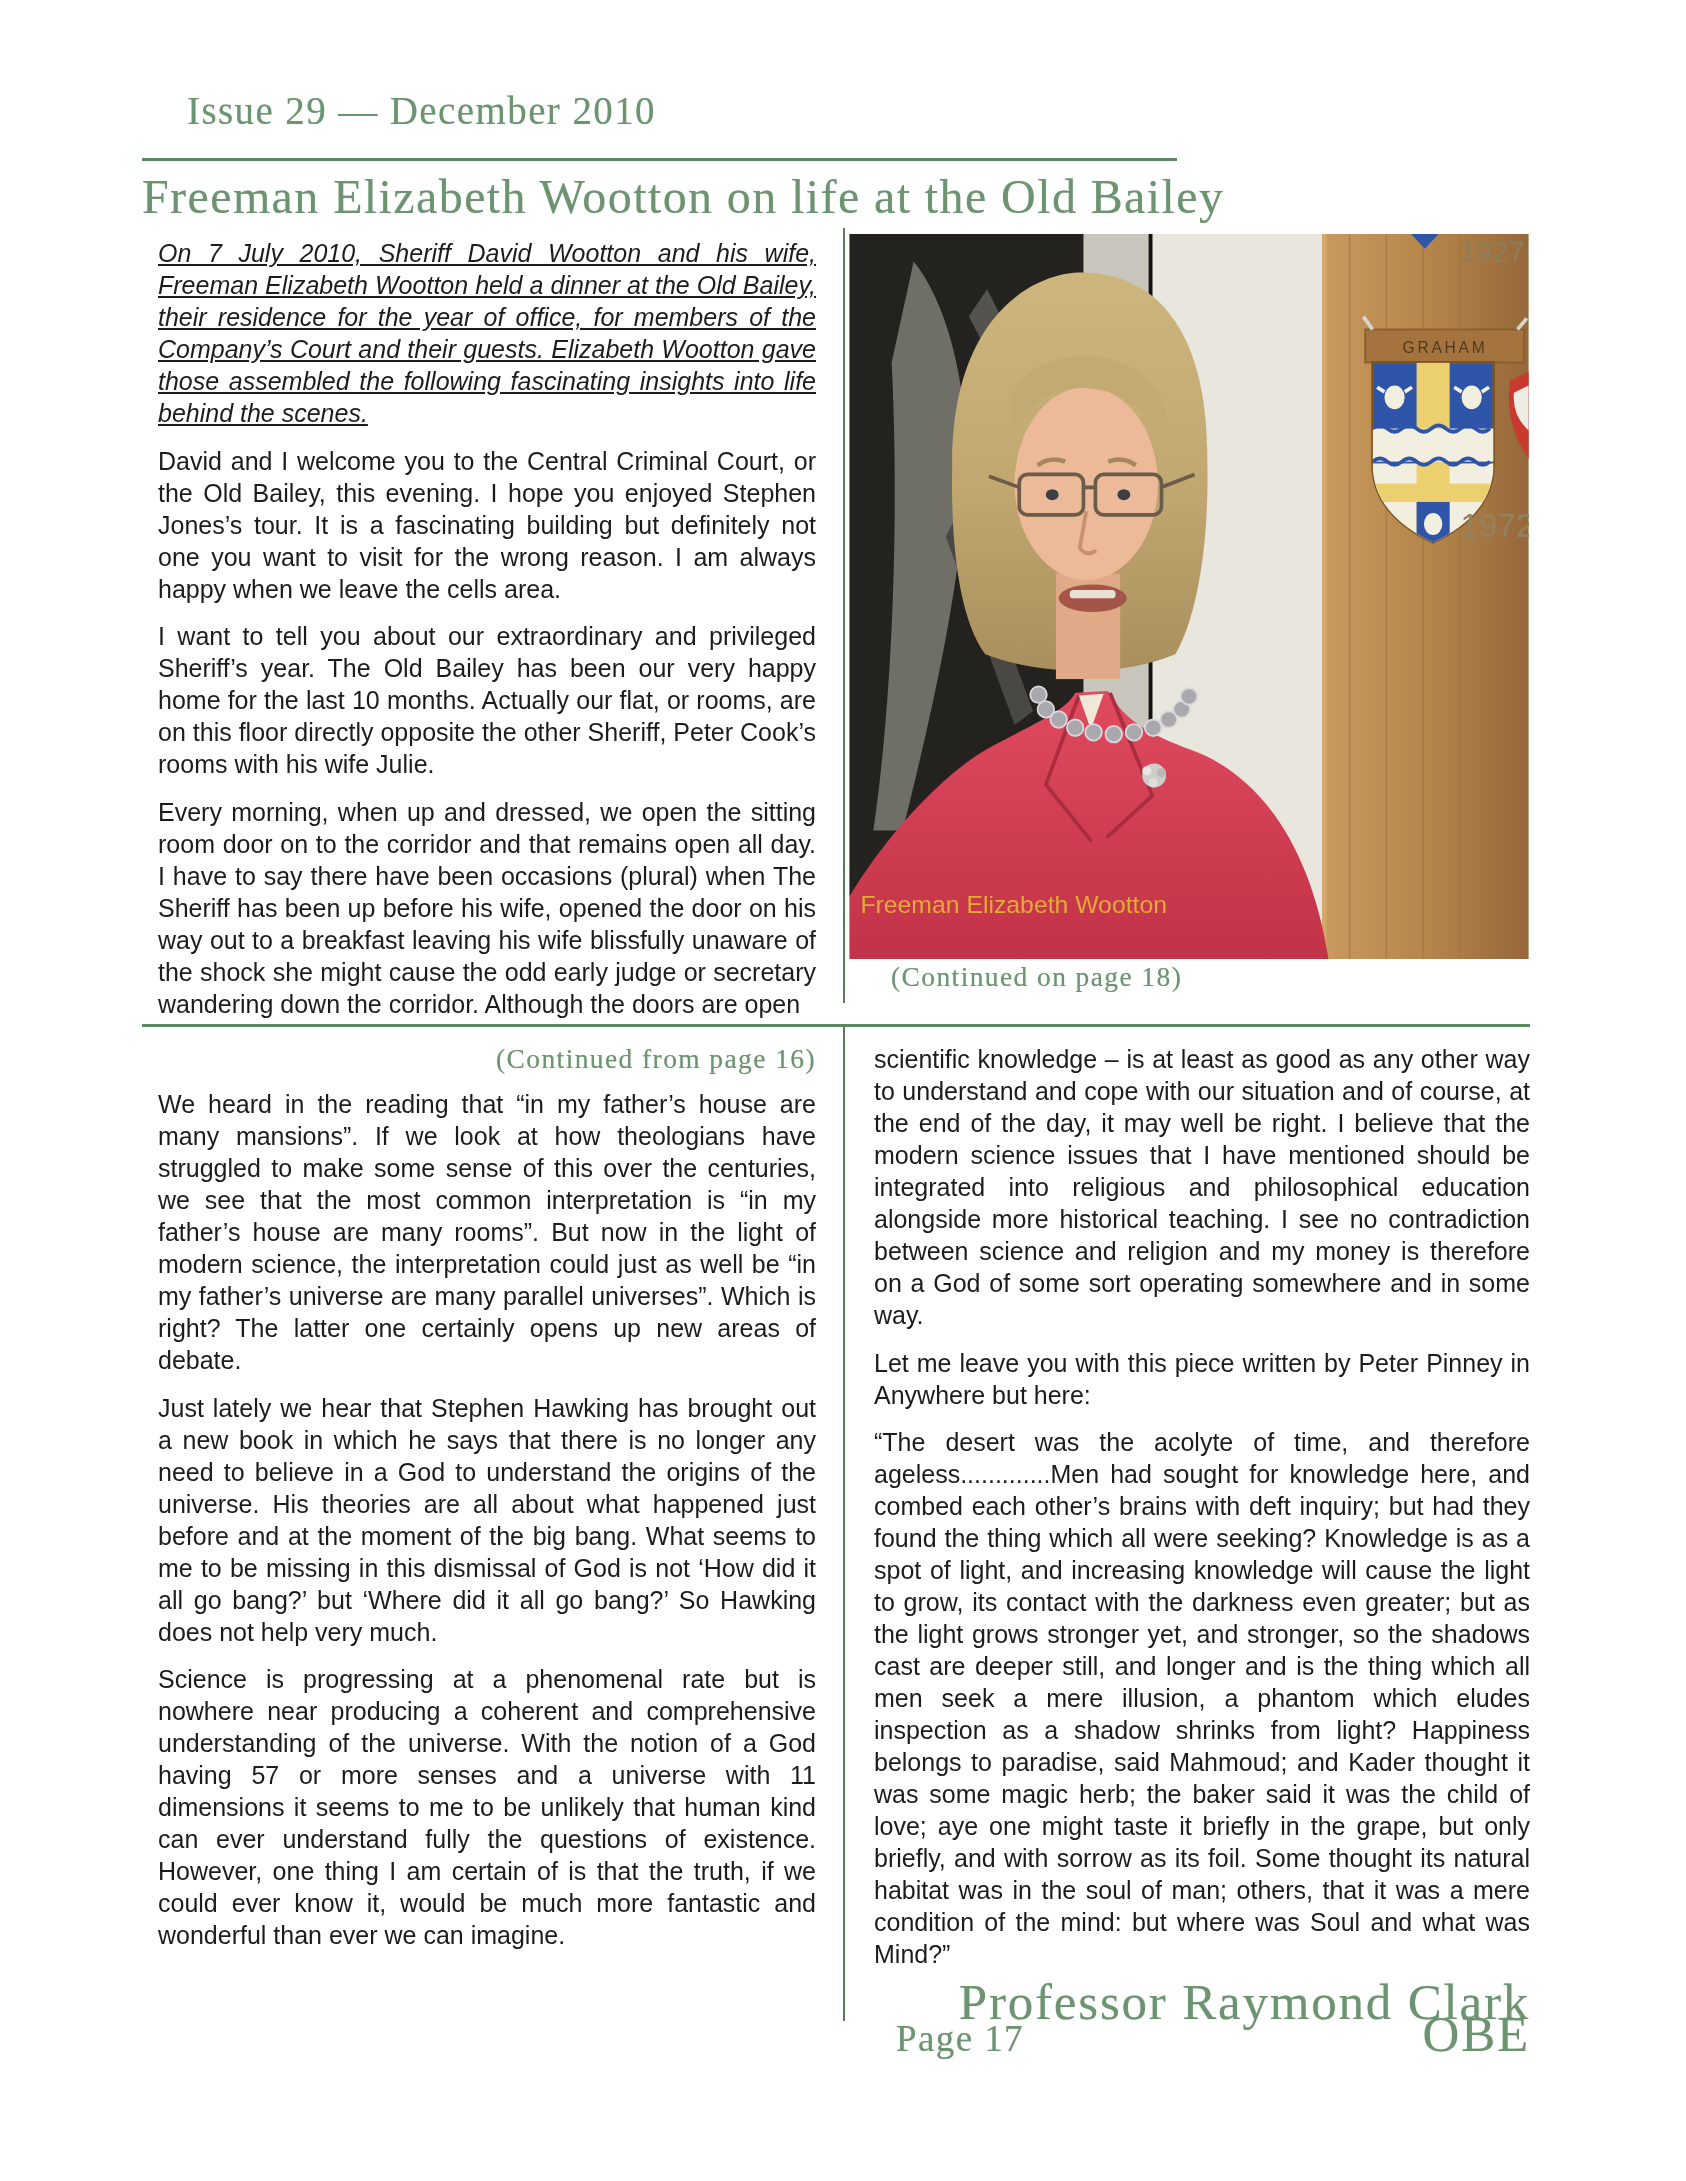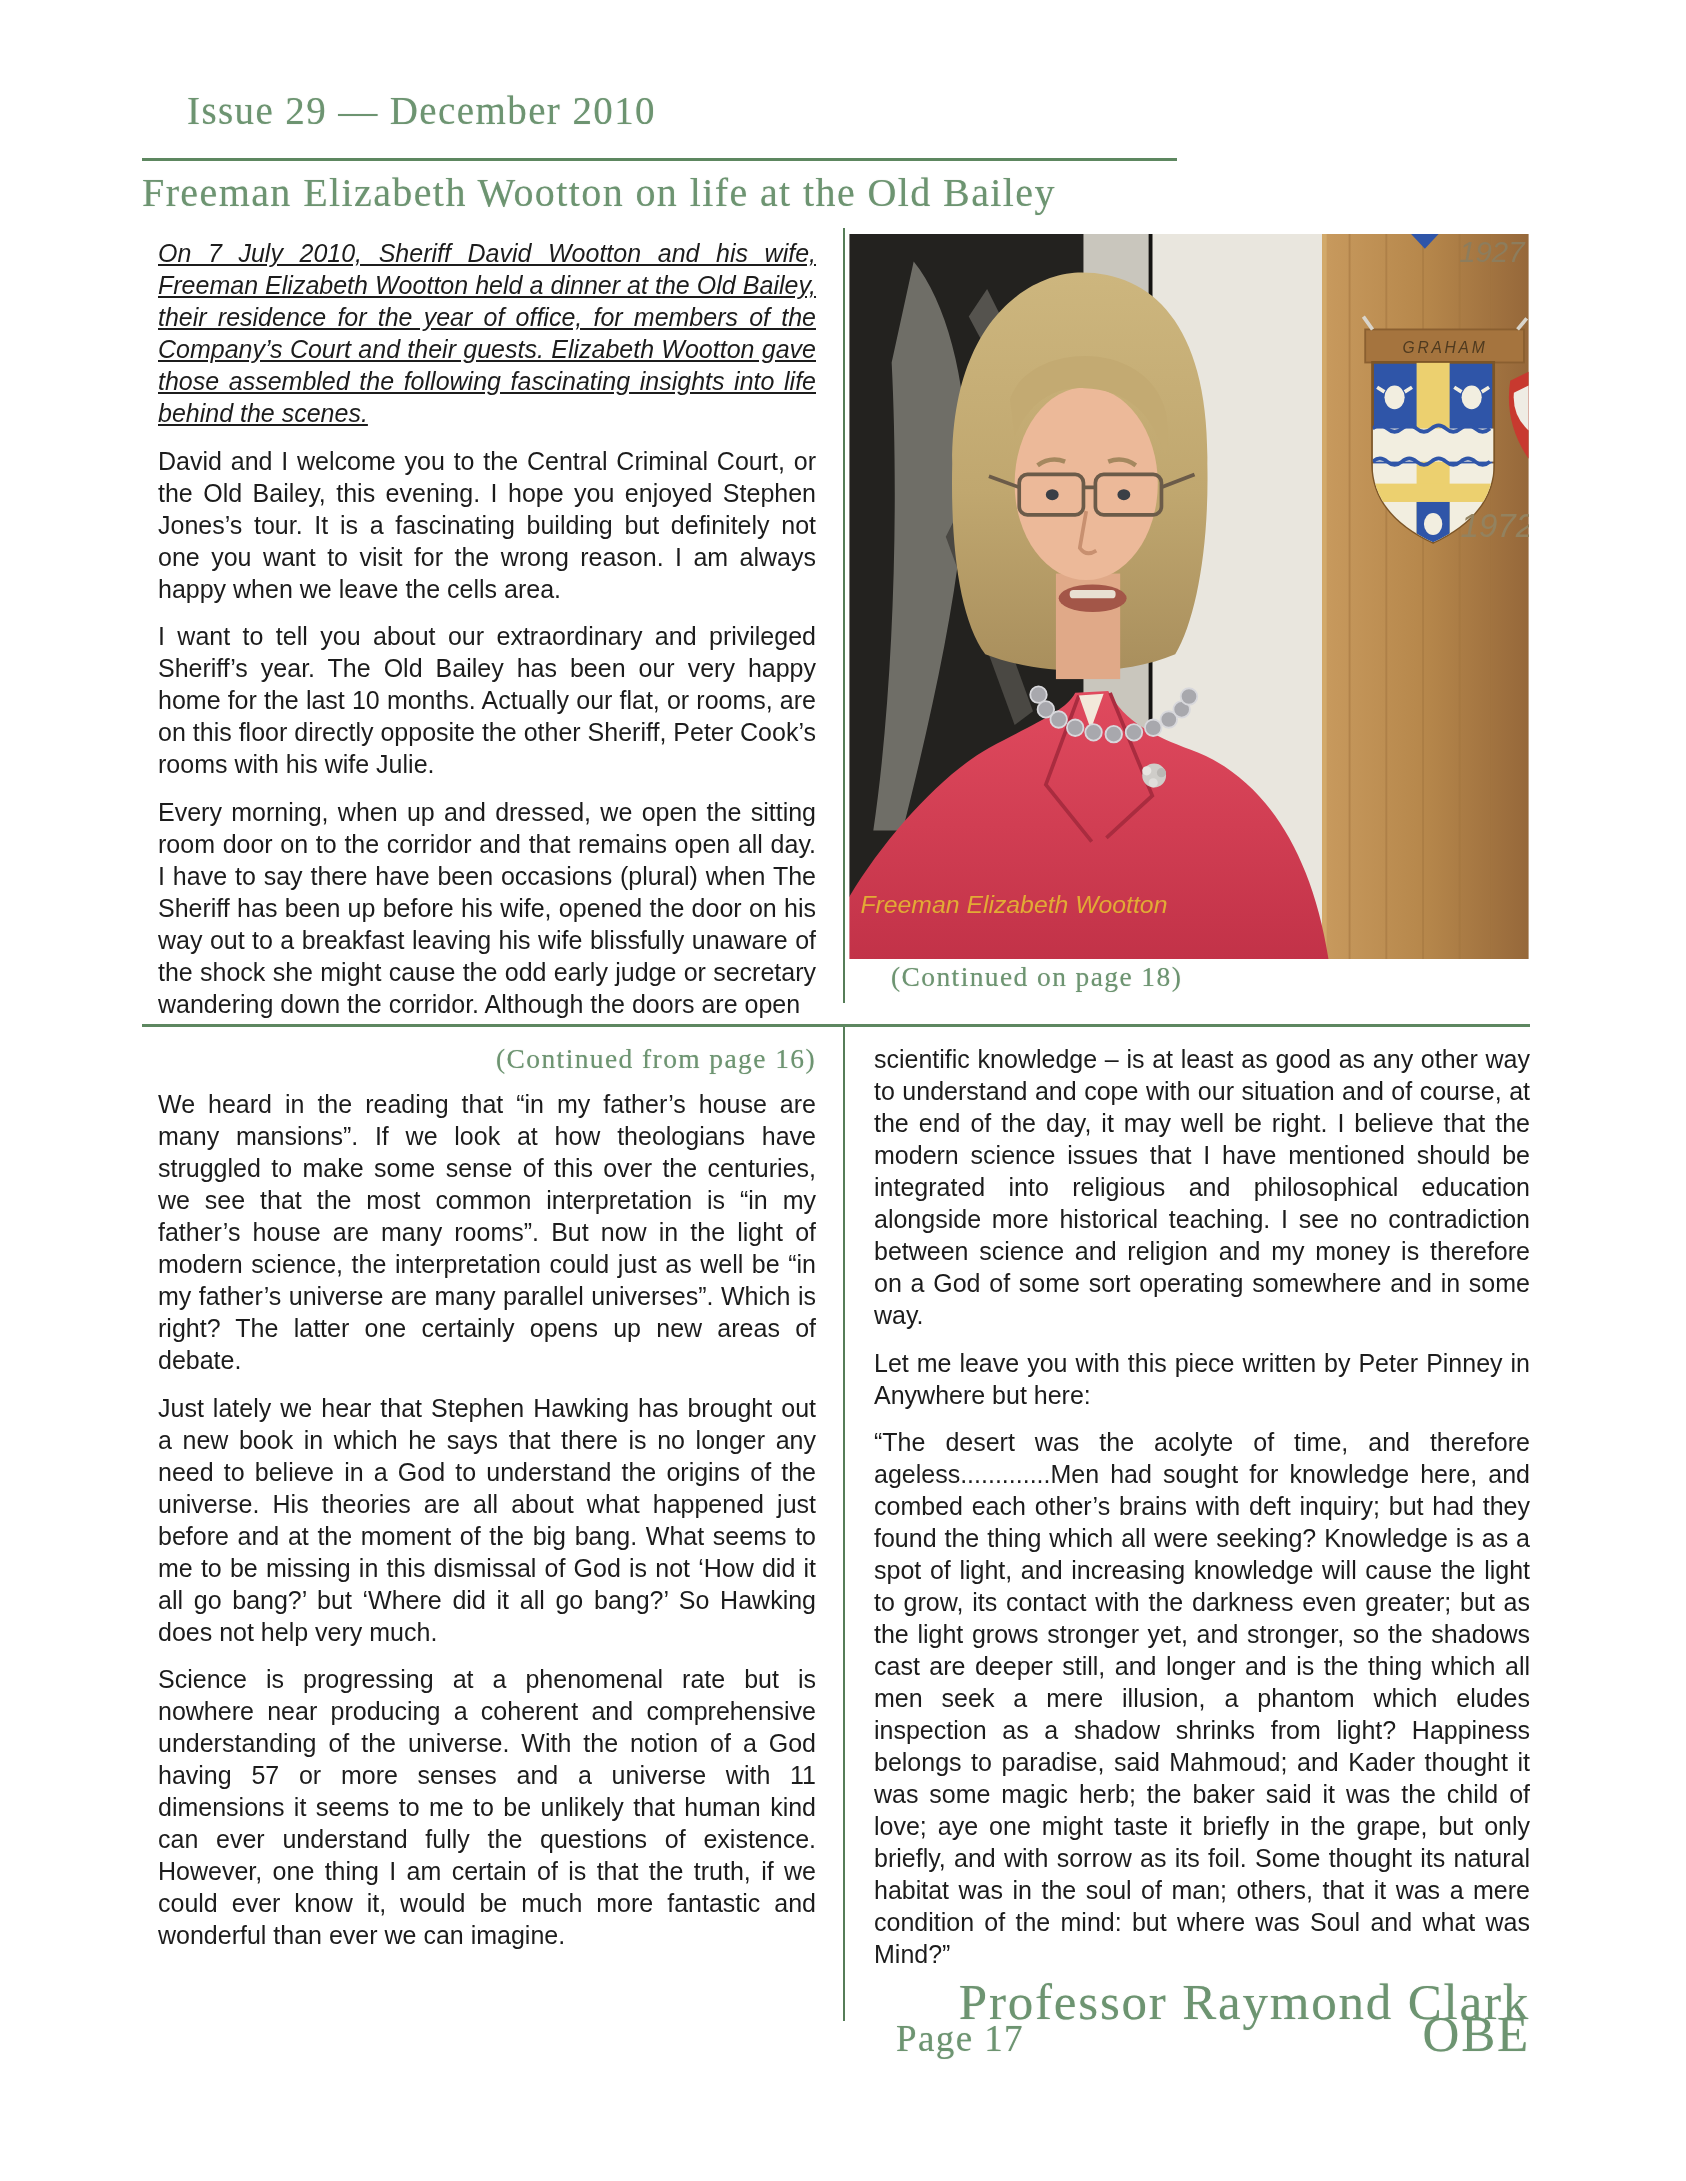--- a/index.html
+++ b/index.html
@@ -2,29 +2,29 @@
 <html style="font-size:14.7px"><head>
 <meta charset="utf-8">
 <style>
   html,body{margin:0;padding:0;background:#ffffff;}
   .page{position:relative;width:1686px;height:2182px;background:#ffffff;overflow:hidden;
         font-family:"Liberation Sans","DejaVu Sans",sans-serif;color:#1c1c1c;}
   .script{font-family:"Liberation Serif","DejaVu Serif",serif;color:#6d9471;
           letter-spacing:1.4px;text-shadow:0 0 0.9px rgba(109,148,113,.55);margin-left:42px;}
   .issue-line{position:absolute;left:145px;top:88px;font-size:39px;}
   .rule-top{position:absolute;left:142px;top:158px;width:1035px;height:2.8px;background:#5d8760;}
-  .article-title{position:absolute;left:142px;top:169px;width:1286px;font-size:40px;font-weight:normal;margin:0;}
+  .article-title{position:absolute;left:142px;top:169px;width:1286px;font-size:48px;font-weight:normal;margin:0;}
   .col{position:absolute;text-align:justify;font-size:25px;line-height:32px;}
   .col p{margin:0 0 15.6px 0;}
   .top-left{left:158px;top:237px;width:658px;}
   .intro{font-style:italic;text-decoration:underline;}
   .vdivider{position:absolute;width:1.8px;background:#567d58;}
   .vd-top{left:843px;top:228px;height:775px;}
   .vd-bottom{left:843px;top:1027px;height:994px;}
-  .photo{position:absolute;left:849px;top:234px;width:680px;height:617px;margin:0;font-style:italic;}
+  .photo{position:absolute;left:849px;top:234px;width:680px;height:617px;margin:0;}
   .continued-on{position:absolute;left:849px;top:961px;width:680px;text-align:left;font-size:27.5px;}
   .rule-mid{position:absolute;left:142px;top:1024px;width:1388px;height:2.8px;background:#5d8760;}
   .bottom-left{left:158px;top:1043px;width:658px;}
   .bottom-right{left:874px;top:1043px;width:656px;}
   .continued-from{display:block;font-size:27.5px;text-align:right;margin:0 0 13px 16px;}
   .signature{display:block;text-align:right;font-size:51px;margin-top:13px;letter-spacing:1.8px;}
   .page-number{position:absolute;left:854px;top:2017px;font-size:37px;}
 </style>
 </head>
 <body>

